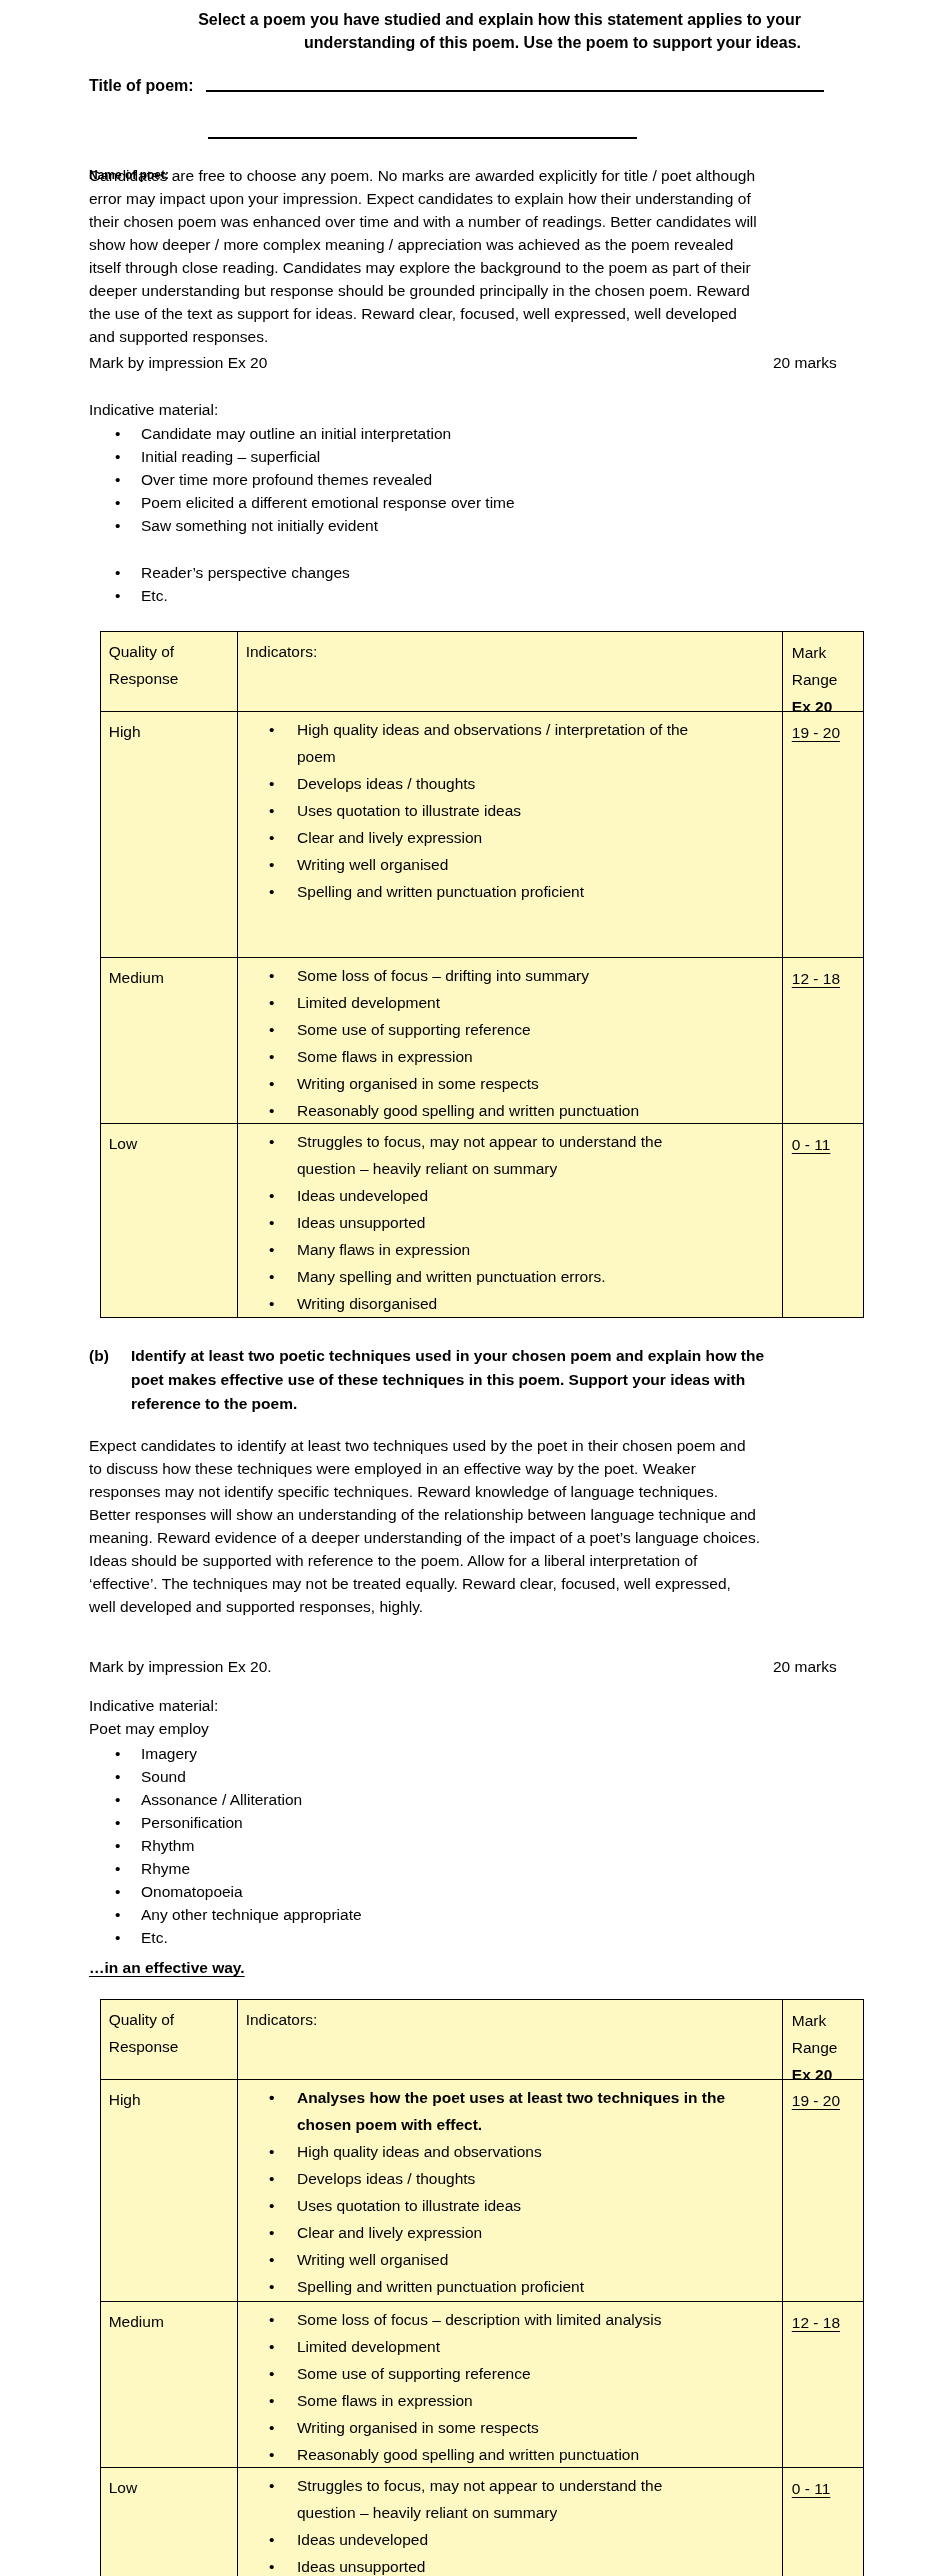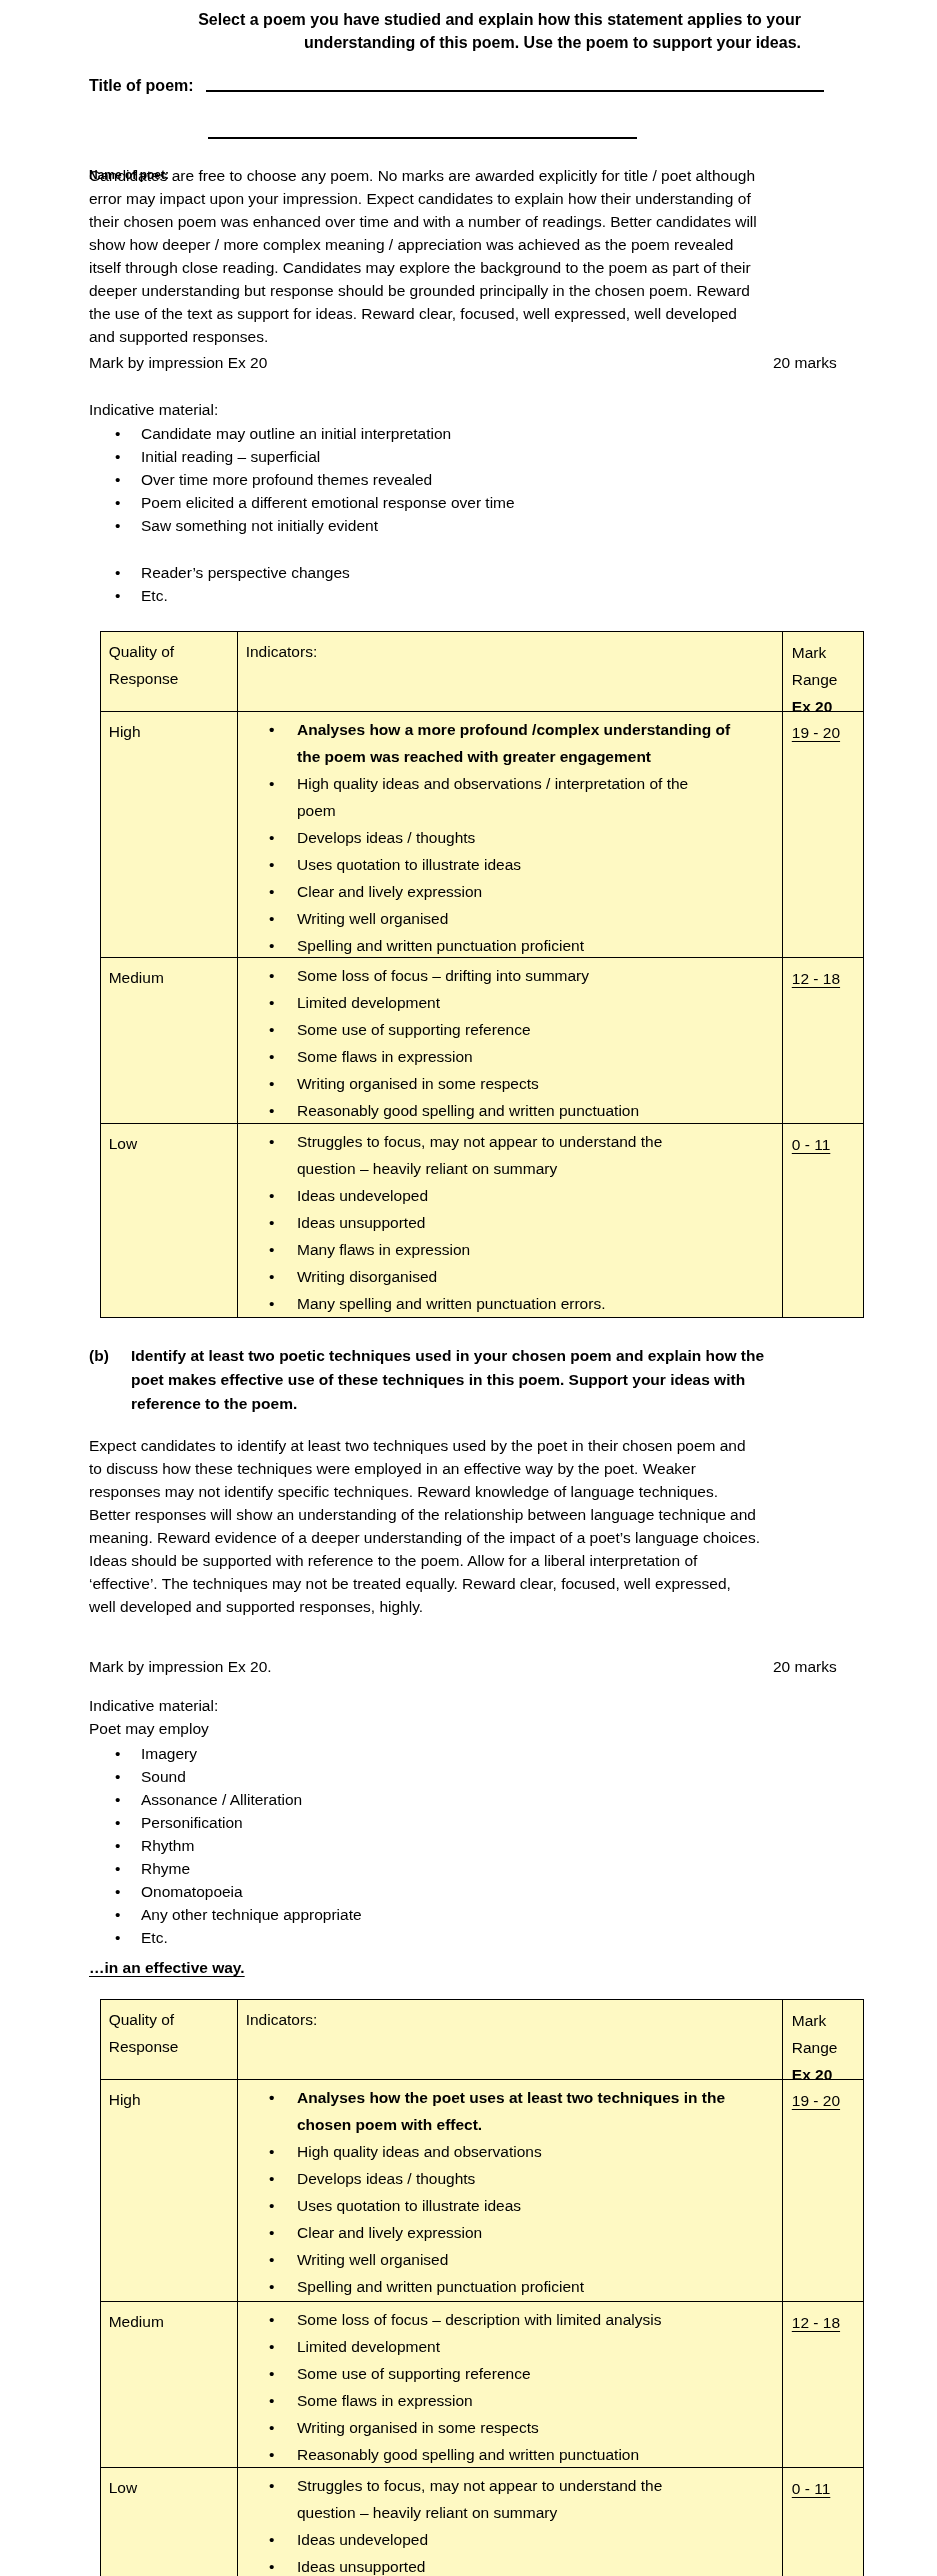--- a/index.html
+++ b/index.html
@@ -103,22 +103,20 @@
     <div class="cell">Indicators:</div>
     <div class="lc rangecell">
       <div>Mark</div>
       <div>Range</div>
       <div class="b">Ex 20</div>
     </div>
 
     <div class="cell">High</div>
     <div>
       <ul>
-        <li class="b"><span>Analyses how a more profound /complex understanding of
-the poem was reached with greater engagement</span></li>
           <li><span>High quality ideas and observations / interpretation of the
 poem</span></li>
           <li><span>Develops ideas / thoughts</span></li>
           <li><span>Uses quotation to illustrate ideas</span></li>
           <li><span>Clear and lively expression</span></li>
           <li><span>Writing well organised</span></li>
           <li><span>Spelling and written punctuation proficient</span></li>
       </ul>
     </div>
     <div class="lc rangecell"><span class="u">19 - 20</span></div>
@@ -137,22 +135,22 @@
     <div class="lc rangecell"><span class="u">12 - 18</span></div>
 
     <div class="lr cell">Low</div>
     <div class="lr">
       <ul>
         <li><span>Struggles to focus, may not appear to understand the
 question – heavily reliant on summary</span></li>
           <li><span>Ideas undeveloped</span></li>
           <li><span>Ideas unsupported</span></li>
           <li><span>Many flaws in expression</span></li>
+          <li><span>Many spelling and written punctuation errors.</span></li>
           <li><span>Writing disorganised</span></li>
-          <li><span>Many spelling and written punctuation errors.</span></li>
       </ul>
     </div>
     <div class="lc lr rangecell"><span class="u">0 - 11</span></div>
   </div>
 
   <div class="abs b" style="left:89px; top:1344px; line-height:24px;">(b)</div>
   <div class="abs para pre" style="left:89px; top:1434px;">Expect candidates to identify at least two techniques used by the poet in their chosen poem and
 to discuss how these techniques were employed in an effective way by the poet.  Weaker
 responses may not identify specific techniques.  Reward knowledge of language techniques.
 Better responses will show an understanding of the relationship between language technique and

